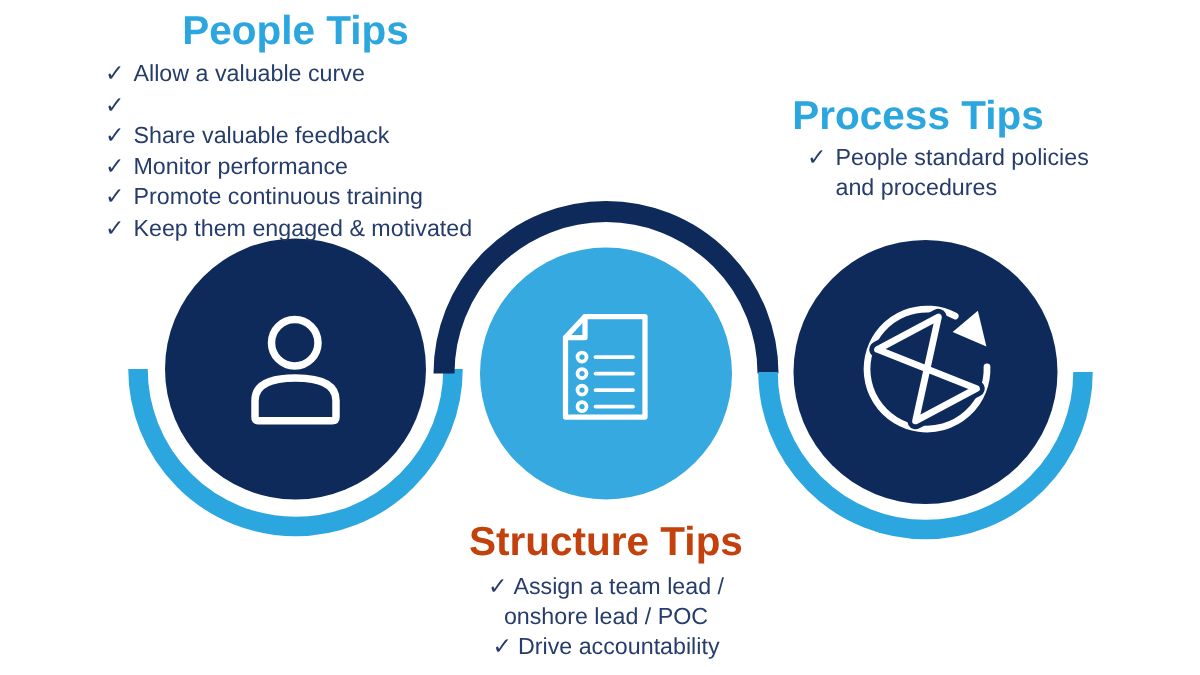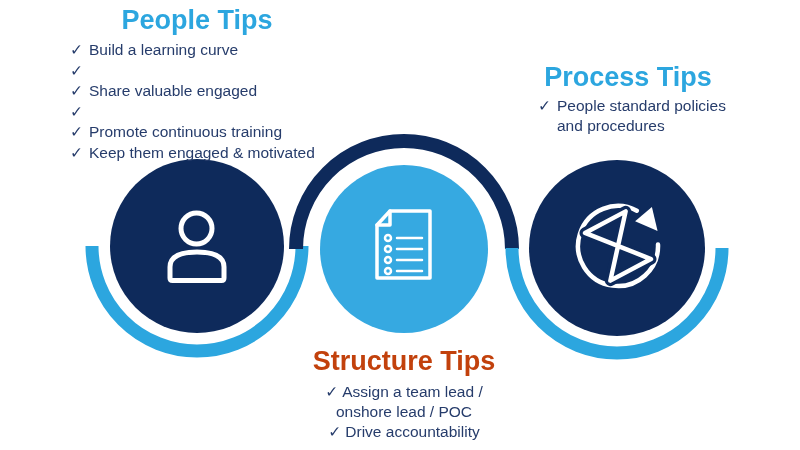--- a/index.html
+++ b/index.html
@@ -42,21 +42,21 @@
   .title-navy { color: #c2410c; }
 
   .tip-list { margin: 0; padding: 0; list-style: none; color: #263C6B; font-size: 15.5px; }
   .tip-row { display: flex; gap: 6px; line-height: 20.5px; }
   .nowrap .tip-row { white-space: nowrap; }
   .check { flex: 0 0 auto; color: #263C6B; }
 
   .people-title    { left: 57px;  top: 6px;   width: 280px; }
   .people-list     { left: 70px;  top: 40px;  }
 
-  .process-title   { left: 498px; top: 63px;  width: 260px; }
+  .process-title   { left: 482px; top: 63px;  width: 260px; }
   .process-list    { left: 538px; top: 96px;  width: 195px; }
   .process-list .tip-row { line-height: 20px; }
 
   .structure-title { left: 274px; top: 347px; width: 260px; }
   .structure-list  { left: 302px; top: 382px; width: 204px; text-align: center; }
   .structure-list .tip-center { line-height: 20px; }
   .tip-center { display: block; }
   .tip-center .check { margin-right: 4px; }
 </style>
 </head>
@@ -99,31 +99,32 @@
         <path class="halo" stroke-width="11" d="M 595 219 H 641 L 595 273 H 641 Z"></path>
         <path class="icon-stroke" stroke-width="4.5" d="M 595 219 H 641 L 595 273 H 641 Z"></path>
       </g>
     </g>
   </svg>
 
   <h2 class="block tips-title title-blue people-title">People Tips</h2>
   <ul class="block tip-list nowrap people-list">
     <li class="tip-row">
       <span class="check">✓</span>
-      <span>Build a learning curve</span>
+      <span>Allow a valuable curve</span>
     </li>
     <li class="tip-row">
       <span class="check">✓</span>
     </li>
     <li class="tip-row">
       <span class="check">✓</span>
-      <span>Share valuable engaged</span>
+      <span>Share valuable feedback</span>
     </li>
     <li class="tip-row">
       <span class="check">✓</span>
+      <span>Monitor performance</span>
     </li>
     <li class="tip-row">
       <span class="check">✓</span>
       <span>Promote continuous training</span>
     </li>
     <li class="tip-row">
       <span class="check">✓</span>
       <span>Keep them engaged &amp; motivated</span>
     </li>
   </ul>

